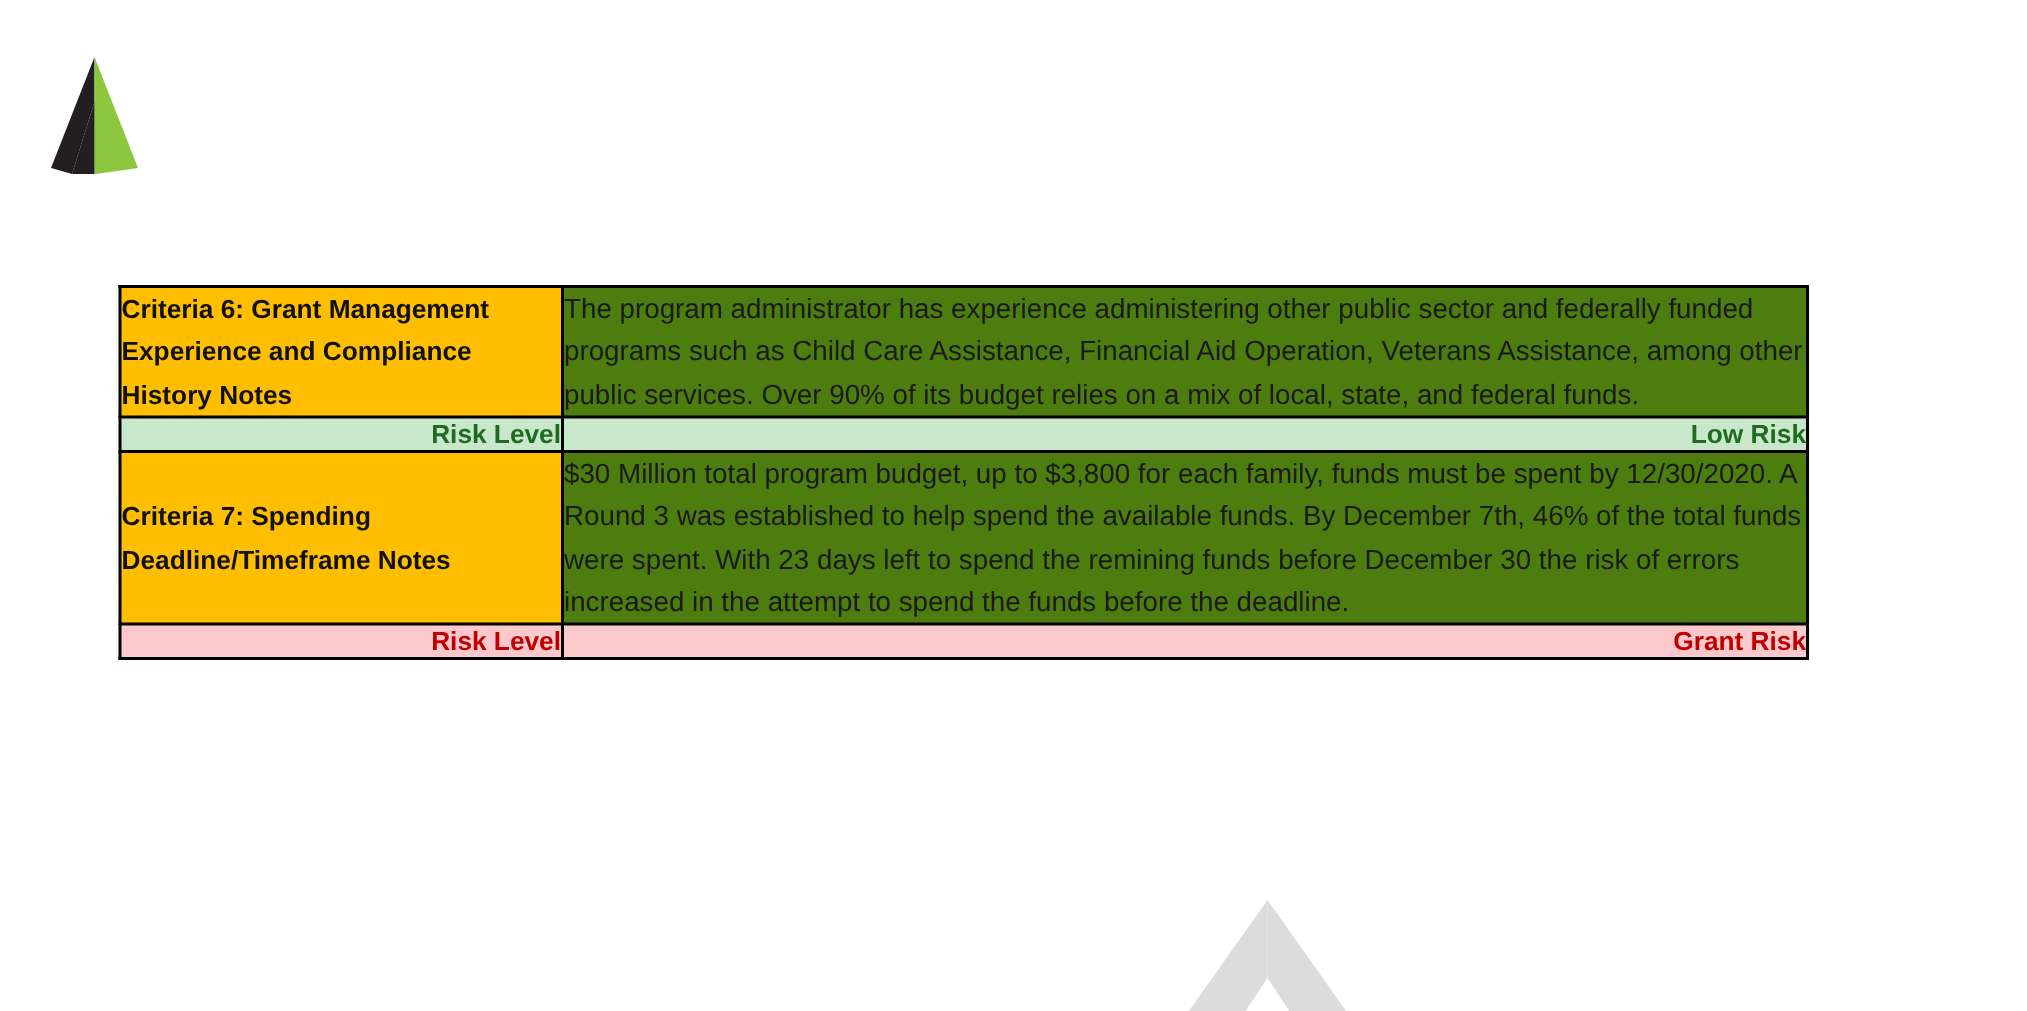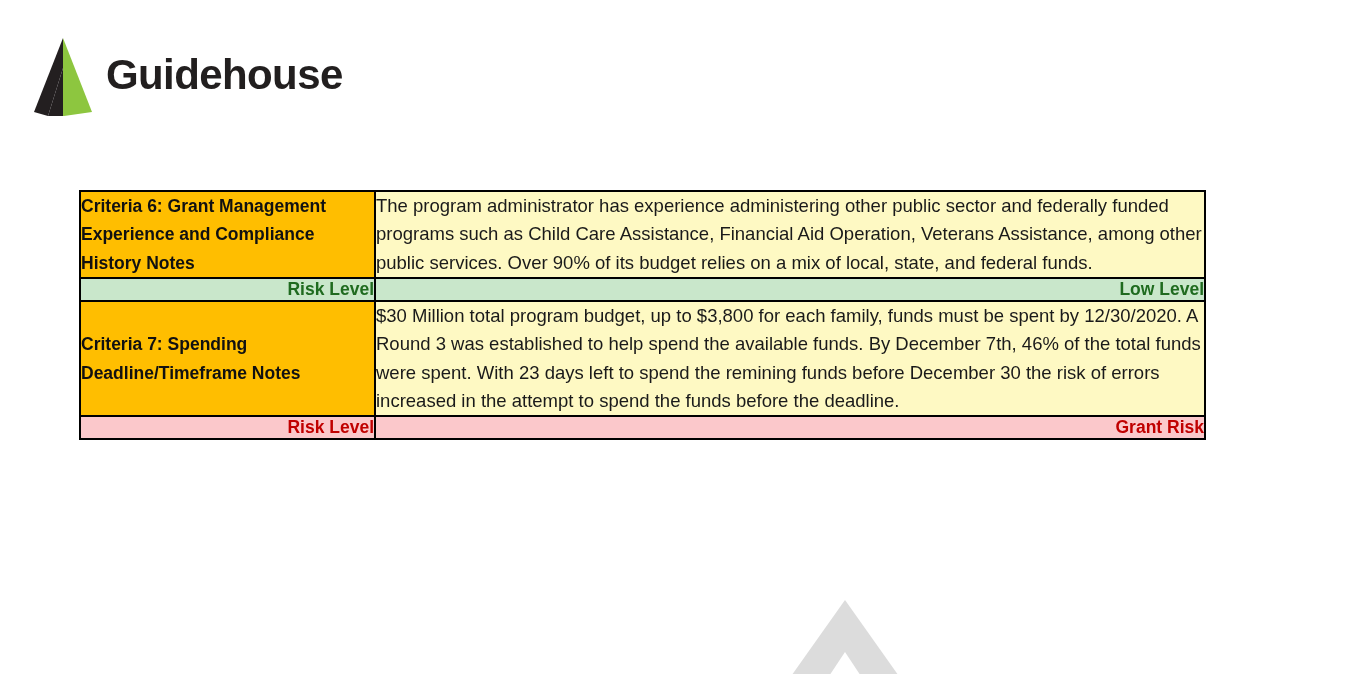--- a/index.html
+++ b/index.html
@@ -79,21 +79,21 @@
     padding: 10px 0 10px 16px;
     font-family: "Liberation Sans", sans-serif;
   }
   .criteria-cell.vmid {
     vertical-align: middle;
     padding-top: 6px;
     padding-bottom: 6px;
     margin-left: 36px;
   }
   .notes-cell {
-    background: #fef9c3;
+    background: #4d7c0f;
     color: #1a1a1a;
     font-size: 18.5px;
     line-height: 1.53;
     padding: 9px 14px 10px 14px;
     font-family: "Liberation Sans", sans-serif;
   }
 
   
   .risk-row td { vertical-align: middle; }
   .risk-label {
@@ -133,37 +133,36 @@
 
 <div class="brand">
   <span class="brand-mark-wrap">
     <svg class="brand-mark" viewBox="0 0 66 78" aria-hidden="true">
       <polygon points="33,0 4,74 18,78 33,30" fill="#231f20"></polygon>
       <polygon points="33,0 30,30 33,30 33,78 47,78 62,74" fill="#231f20" opacity="0"></polygon>
       <polygon points="33,0 33,30 33,78 34,78 62,74" fill="#8DC63F"></polygon>
       <polygon points="33,0 33,30 18,78 33,78" fill="#231f20"></polygon>
     </svg>
   </span>
-  <span class="brand-name">Guidehouse</span>
 </div>
 
 <table class="risk-table">
   <colgroup>
     <col class="col-label">
     <col>
   </colgroup>
   <tbody>
 
     <tr>
       <td class="criteria-cell">Criteria 6: Grant Management Experience and Compliance History Notes</td>
       <td class="notes-cell">The program administrator has experience administering other public sector and federally funded programs such as Child Care Assistance, Financial Aid Operation, Veterans Assistance, among other public services. Over 90% of its budget relies on a mix of local, state, and federal funds.</td>
     </tr>
     <tr class="risk-row low">
       <td class="risk-label">Risk Level</td>
-      <td class="risk-value">Low Level</td>
+      <td class="risk-value">Low Risk</td>
     </tr>
 
     <tr>
       <td class="criteria-cell vmid">Criteria 7: Spending Deadline/Timeframe Notes</td>
       <td class="notes-cell">$30 Million total program budget, up to $3,800 for each family, funds must be spent by 12/30/2020. A Round 3 was established to help spend the available funds. By December 7th, 46% of the total funds were spent. With 23 days left to spend the remining funds before December 30 the risk of errors increased in the attempt to spend the funds before the deadline.</td>
     </tr>
     <tr class="risk-row high">
       <td class="risk-label">Risk Level</td>
       <td class="risk-value">Grant Risk</td>
     </tr>

